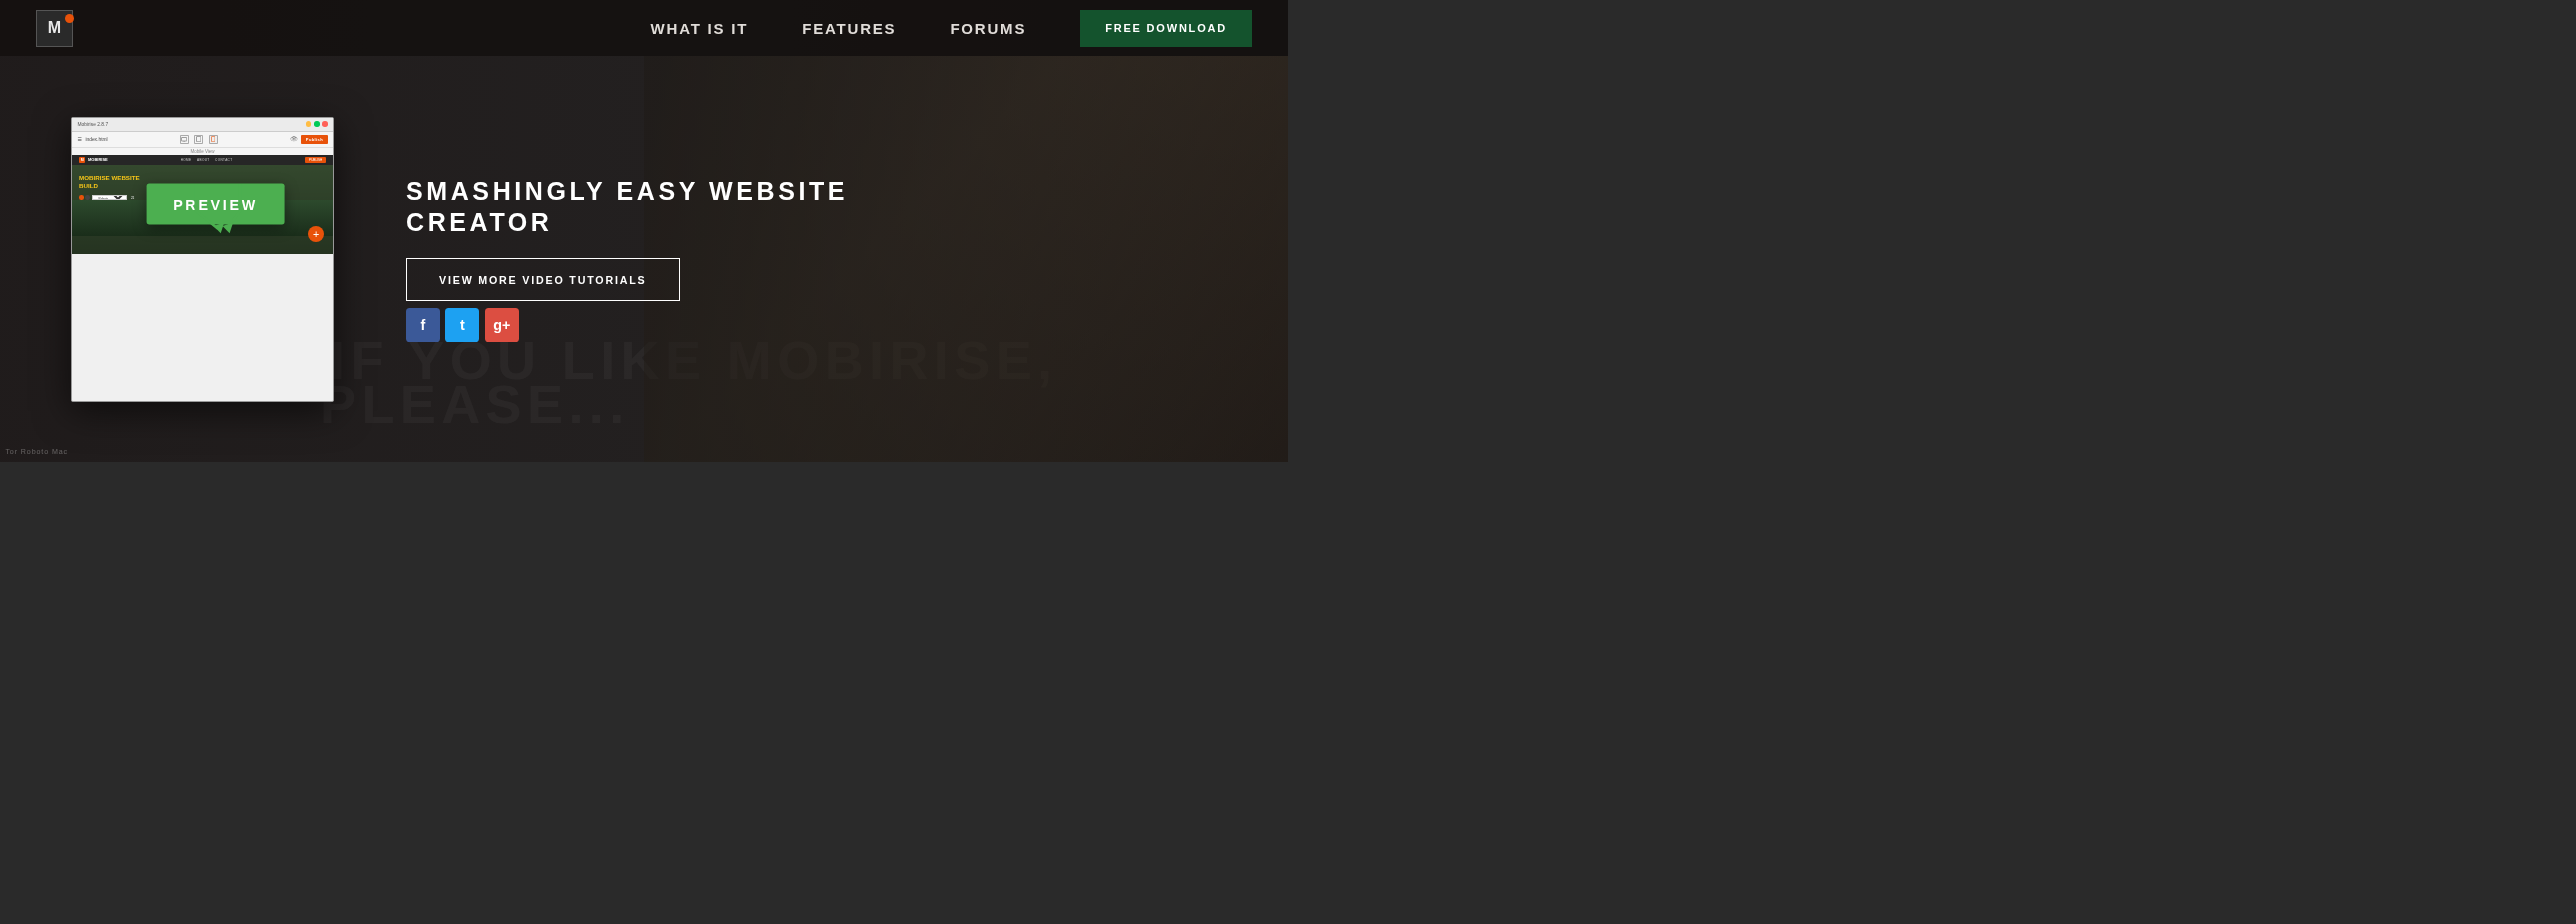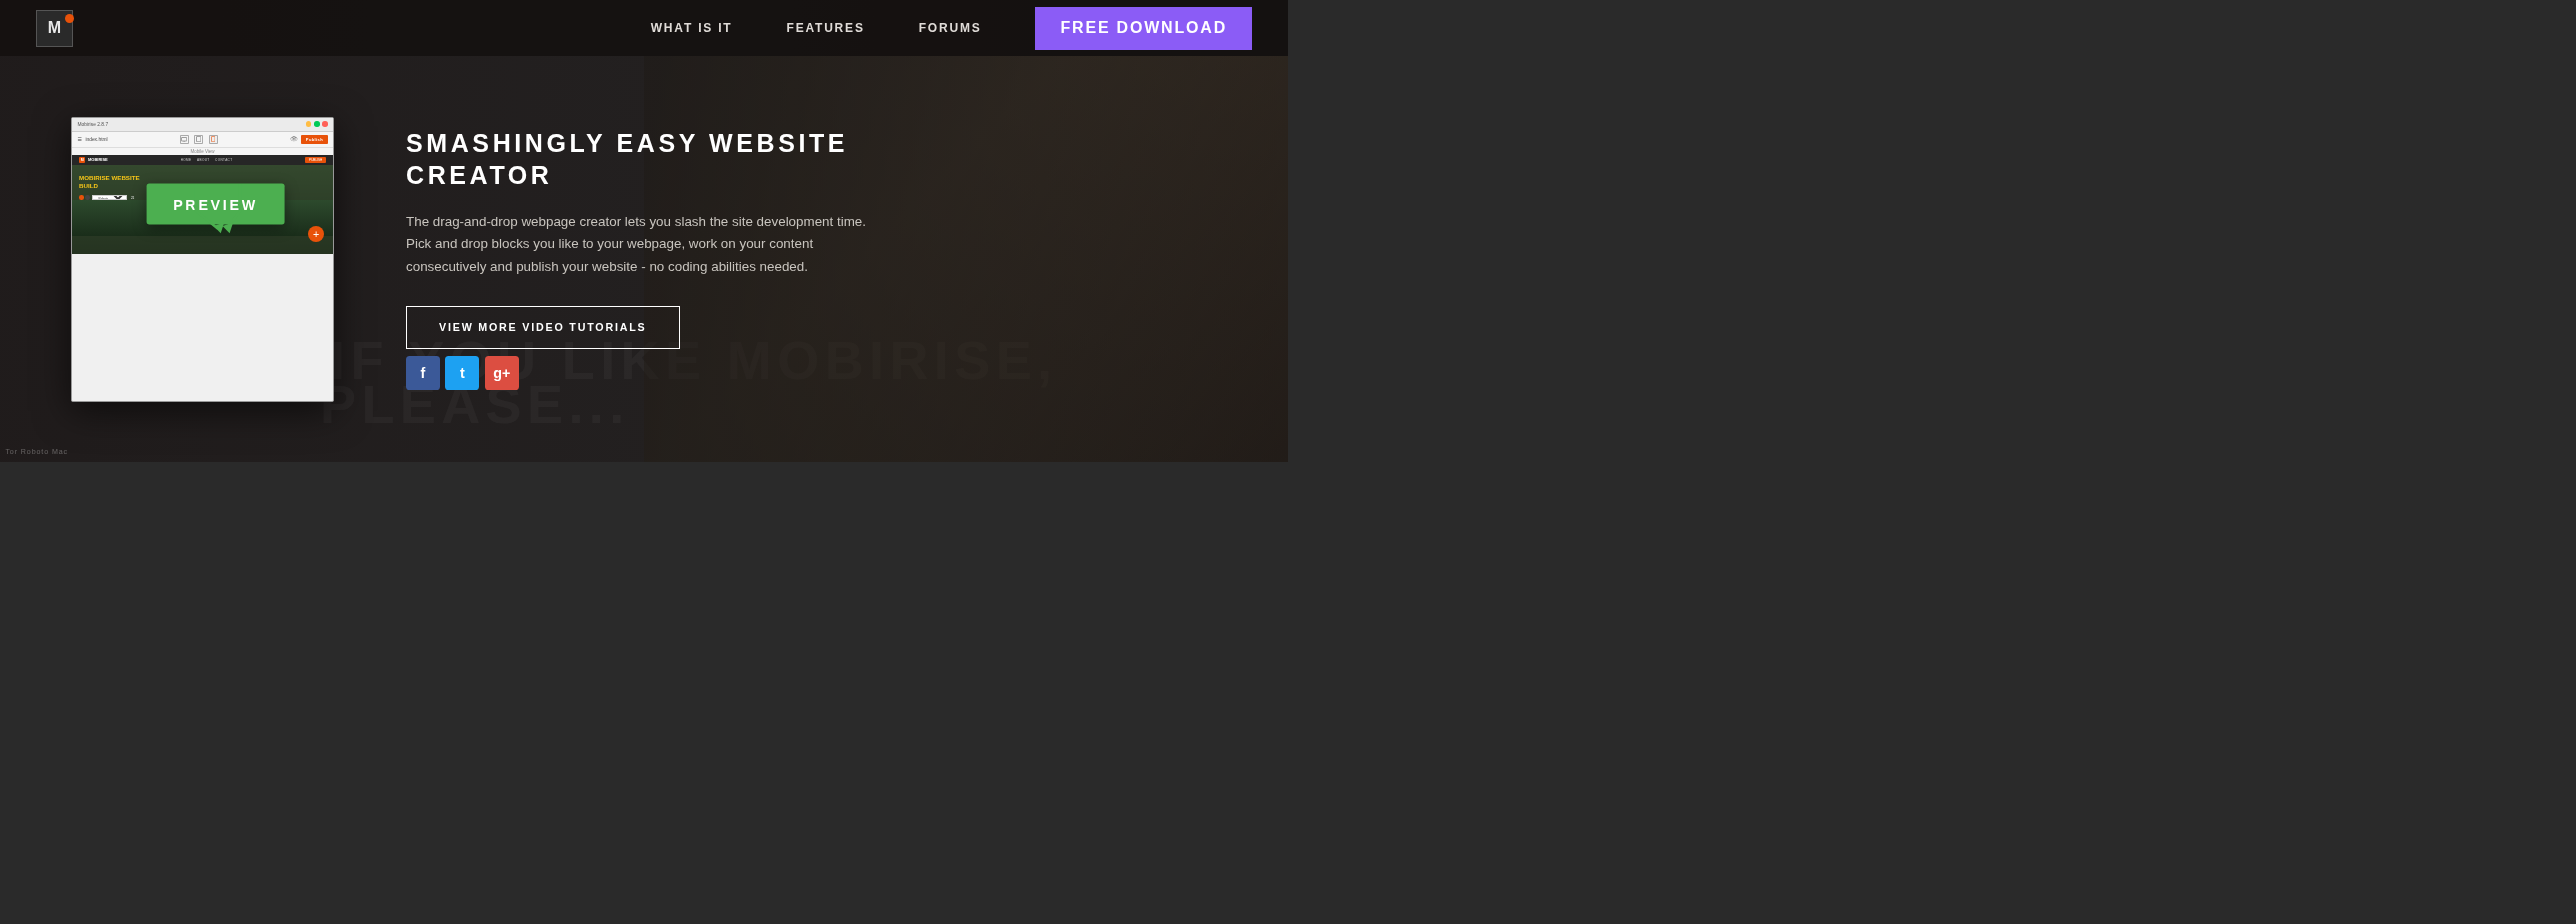--- a/index.html
+++ b/index.html
@@ -67,31 +67,31 @@
 
     .nav-links {
       display: flex;
       align-items: center;
       gap: 54px;
     }
 
     .nav-link {
       color: #e0dcd8;
       text-decoration: none;
-      font-size: 12px;
+      font-size: 15px;
       font-weight: bold;
       letter-spacing: 1.8px;
       text-transform: uppercase;
     }
 
     .nav-cta {
-      background: #8b5cf6;
+      background: #14532d;
       color: #fff;
       padding: 12.5px 25px;
-      font-size: 16px;
+      font-size: 11px;
       font-weight: bold;
       letter-spacing: 1.8px;
       text-transform: uppercase;
       border: none;
       cursor: pointer;
       text-decoration: none;
     }
 
     
     .main-content {
@@ -637,21 +637,20 @@
         <polygon points="40,52 48,60 52,48" fill="#4caf50"></polygon>
       </svg>
     </div>
   </div>
 
   <div class="right-content">
     <h1 class="main-title">
       <span>SMASHINGLY EASY WEBSITE</span><br>
       <span>CREATOR</span>
     </h1>
-    <p class="main-description">The drag-and-drop webpage creator lets you slash the site development time. Pick and drop blocks you like to your webpage, work on your content consecutively and publish your website - no coding abilities needed.</p>
     <div class="video-btn">VIEW MORE VIDEO TUTORIALS</div>
     <div class="social-btns">
       <div class="social-btn facebook">
         <span>f</span>
       </div>
       <div class="social-btn twitter">
         <span>t</span>
       </div>
       <div class="social-btn google">
         <span>g+</span>

